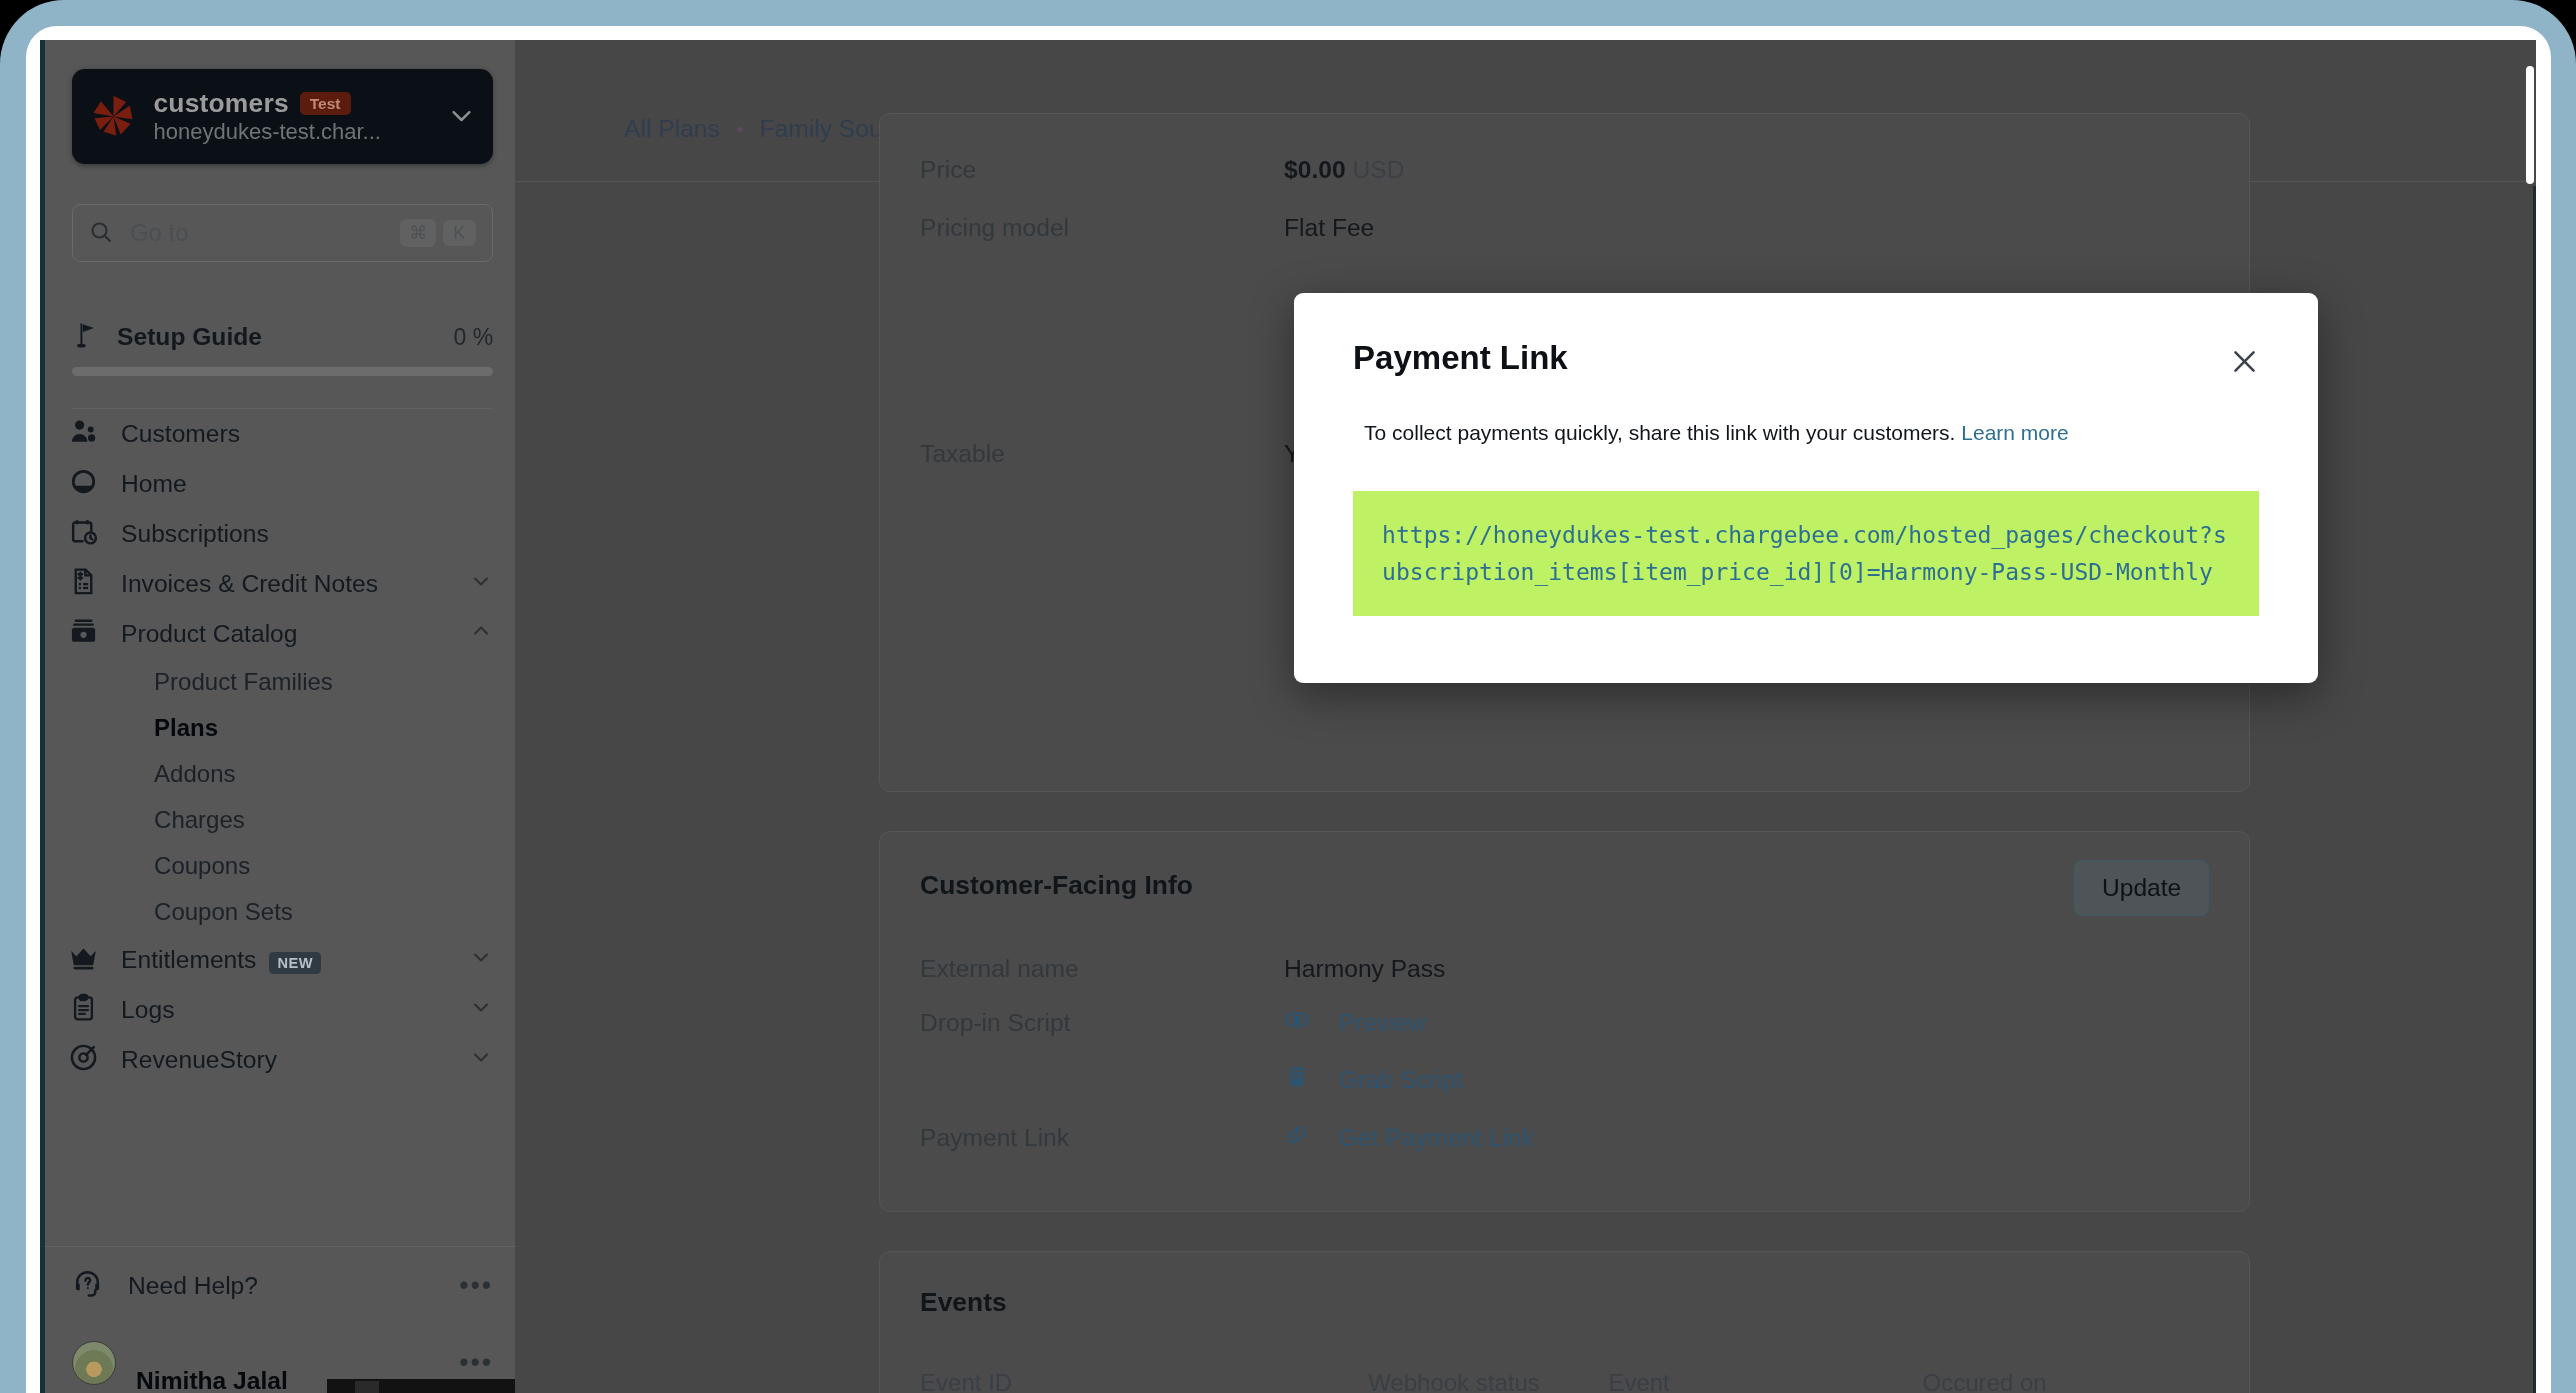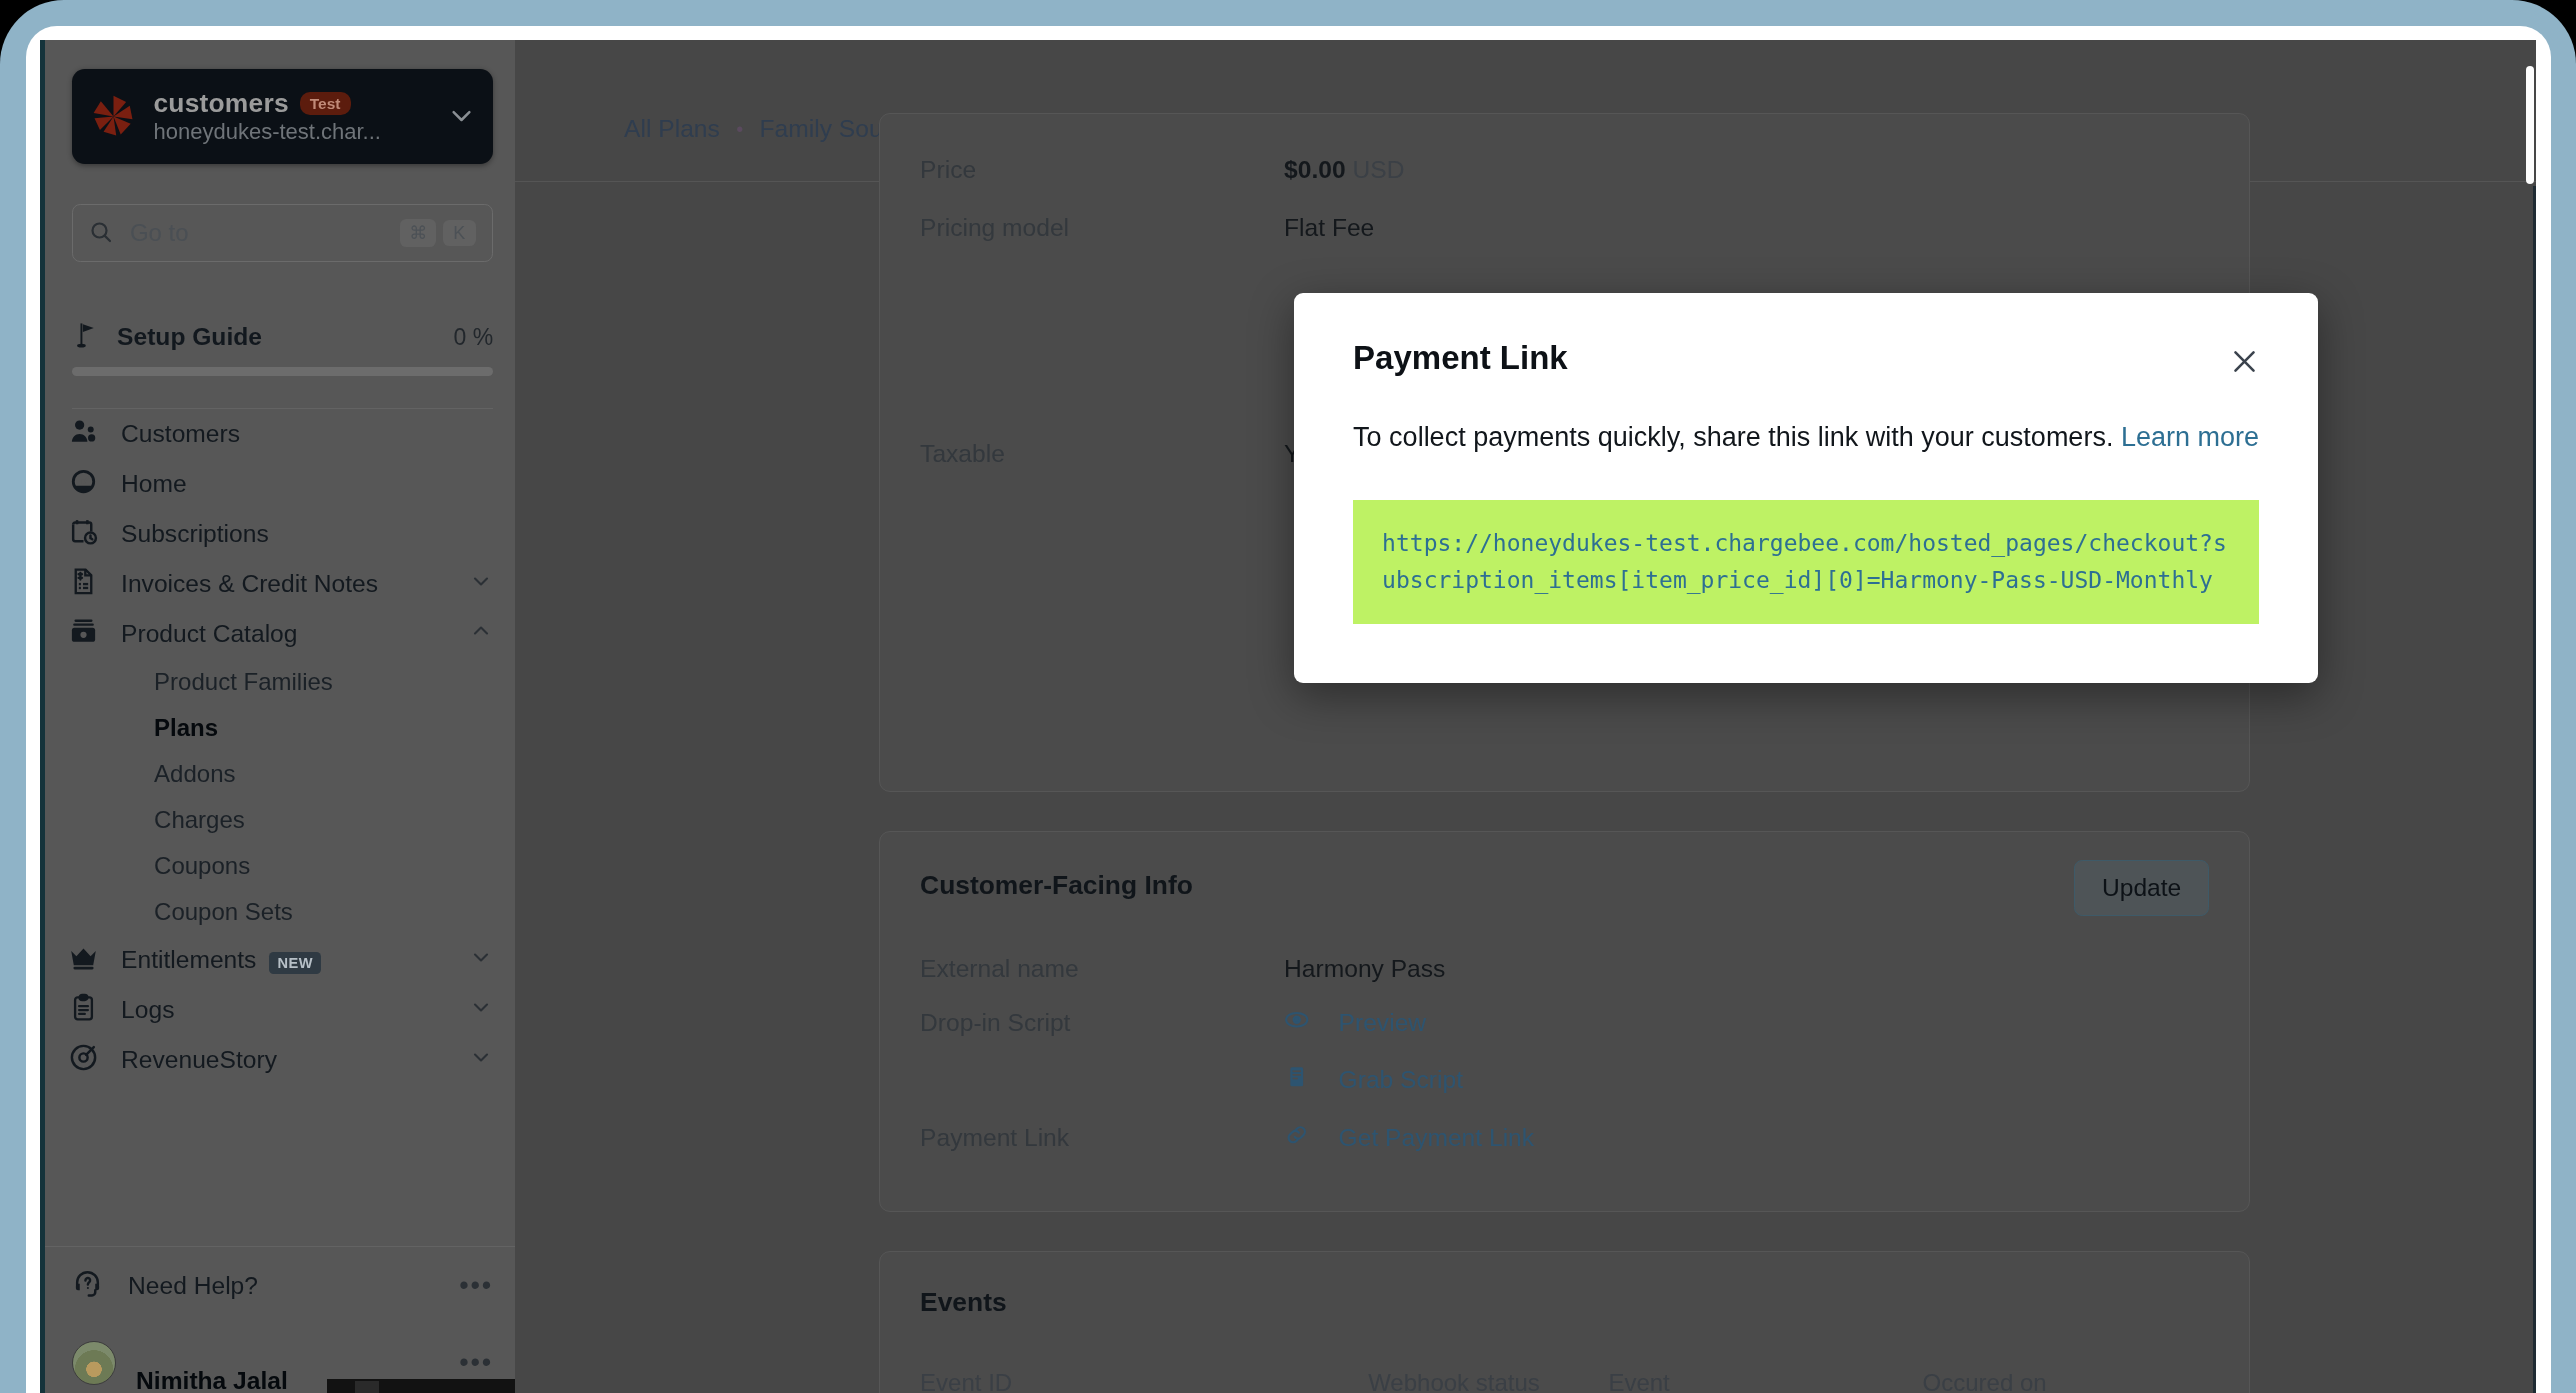--- a/index.html
+++ b/index.html
@@ -57,21 +57,21 @@
   }
   .org-logo { width: 47px; height: 47px; flex: 0 0 47px; margin-right: 16.4px; }
   .org-text { flex: 1 1 auto; min-width: 0; }
   .org-line1 { display: flex; align-items: center; gap: 11px; }
   .org-name {
     font-size: 26.4px; font-weight: bold; color: #9b9b9b; letter-spacing: 0.2px;
   }
   .org-badge {
     background: #5c1c0d; color: #c08a78;
     font-size: 15.5px; font-weight: bold;
-    padding: 2.7px 10px; border-radius: 10px;
+    padding: 2.7px 10px; border-radius: 5px;
   }
   .org-url {
     font-size: 22px; color: #6f7479; margin-top: 2.7px;
     white-space: nowrap; overflow: hidden; text-overflow: ellipsis;
   }
   .org-chevron { flex: 0 0 27px; margin-left: 9px; color: #8a8f94; }
 
   .search-box {
     position: absolute;
     left: 27px; top: 164px;
@@ -236,21 +236,21 @@
   #modal-title {
     font-size: 33px; font-weight: bold; color: #0d1116;
   }
   #modal-close {
     position: absolute; right: 53px; top: 47px;
     width: 42px; height: 42px;
     display: flex; align-items: center; justify-content: center;
     color: #3b434d;
   }
   #modal-desc {
-    margin-top: 42px; font-size: 27px; color: #11161b; line-height: 1.35;
+    margin-top: 42px; font-size: 21px; color: #11161b; line-height: 1.35; margin-left: 11px;
   }
   #modal-desc .learn {
     color: #2d6f93;
   }
   #link-box {
     margin-top: 44px;
     background: #bef264;
     padding: 25.5px 29px;
     font-family: "DejaVu Sans Mono", monospace;
     font-size: 23px;

